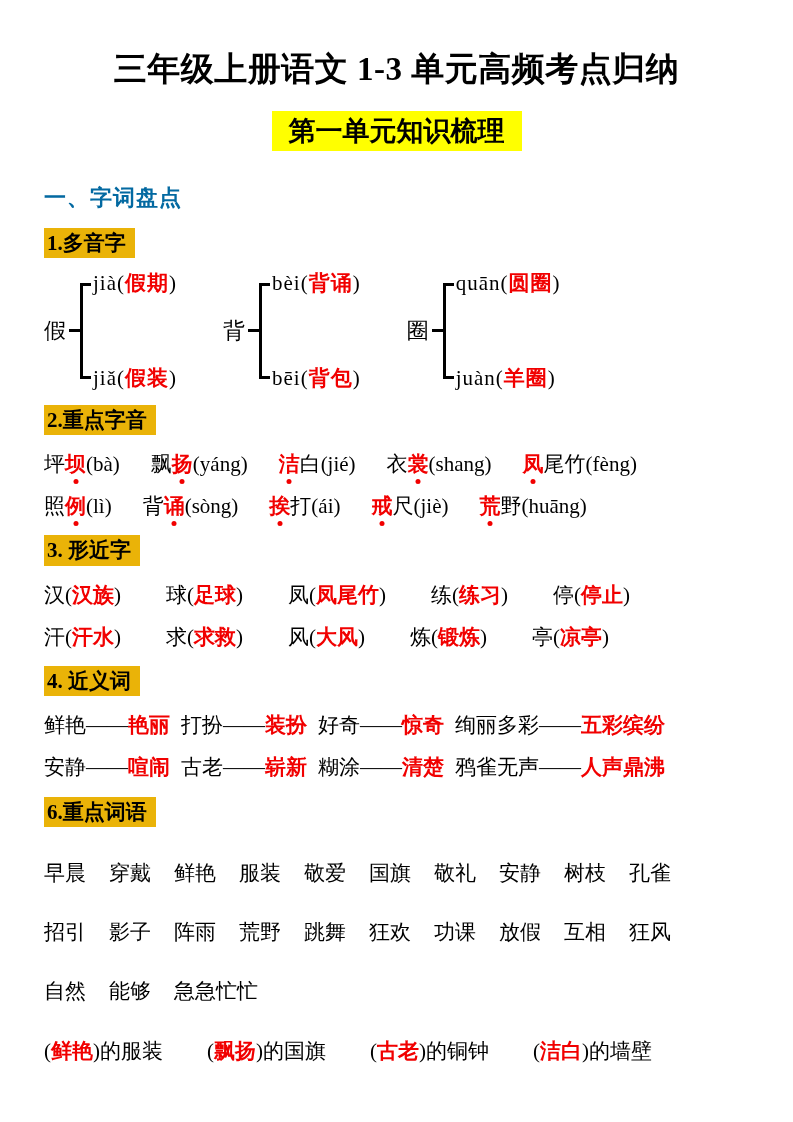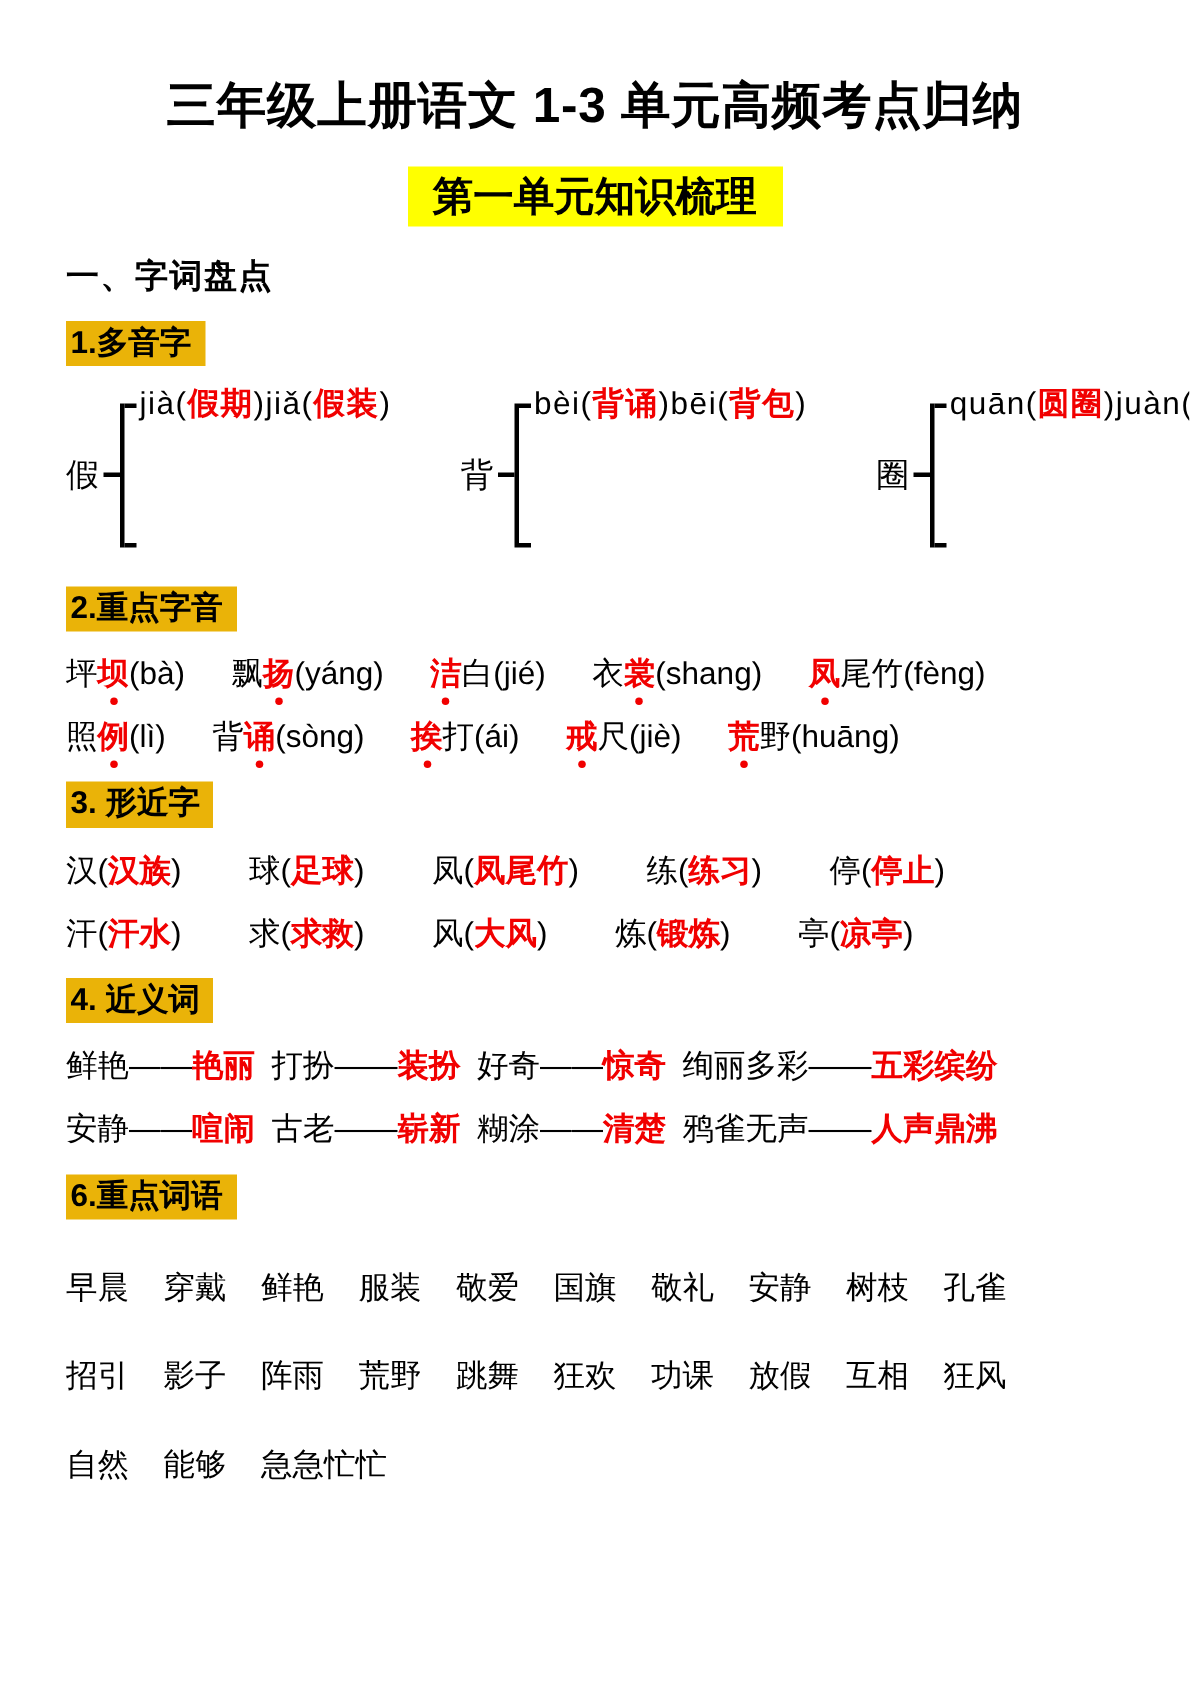--- a/index.html
+++ b/index.html
@@ -1,45 +1,45 @@
 <!DOCTYPE html>
 <html><head>
 <meta charset="utf-8">
 <style>
   html,body{margin:0;padding:0;background:#fff;}
   .page{
     width:793px;height:1122px;background:#ffffff;box-sizing:border-box;
     padding:50px 44px 0 44px;overflow:hidden;color:#000;
-    font-family:Liberation Sans, sans-serif;
+    font-family:Liberation Serif, serif;
   }
   .title{text-align:center;font-size:33px;font-weight:bold;line-height:1.2;letter-spacing:0.5px;}
   .subtitle-row{text-align:center;margin-top:21px;}
   .subtitle{display:inline-block;background:#ffff00;font-size:27px;font-weight:bold;padding:2px 17px;}
-  .part-heading{color:#000000;font-size:22px;font-weight:bold;margin-top:18px;letter-spacing:1px;}
+  .part-heading{color:#0369a1;font-size:22px;font-weight:bold;margin-top:32px;letter-spacing:1px;}
   .sec-head-row{margin-top:15px;}
   .sec-heading{display:inline-block;background:#eab308;font-size:21px;font-weight:bold;padding:3px 9px 3px 3px;line-height:1.15;}
   .red{color:#f10000;font-weight:bold;}
   .row{display:flex;font-size:21px;line-height:1.25;margin:16px 0;white-space:nowrap;}
   .row-pron{gap:31px;}
   .row-sim{gap:45px;}
   .row-pair{gap:11px;}
   .row-words{gap:23px;margin:33px 0;}
   .row-coll{gap:44px;}
   .dot{display:inline-block;position:relative;}
   .dot::after{content:"";position:absolute;left:50%;transform:translateX(-50%);bottom:-7px;width:5px;height:5px;border-radius:50%;background:#f10000;}
   
   .poly-row{display:flex;gap:46px;margin:14px 0 4px 0;font-size:21px;}
   .poly-group{display:flex;align-items:center;}
   .poly-base{font-size:22px;margin-right:3px;}
   .poly-conn{width:11px;height:3px;background:#000;flex:0 0 auto;}
   .poly-bracket{width:9px;height:96px;border-left:3px solid #000;position:relative;flex:0 0 auto;}
   .poly-bracket::before,.poly-bracket::after{content:"";position:absolute;left:0;width:8px;height:3px;background:#000;}
   .poly-bracket::before{top:0;}
   .poly-bracket::after{bottom:0;}
-  .poly-readings{display:flex;flex-direction:row;justify-content:space-between;height:118px;margin-left:1px;letter-spacing:1px;white-space:nowrap;}
+  .poly-readings{display:flex;flex-direction:column;justify-content:space-between;height:118px;margin-left:1px;letter-spacing:1px;white-space:nowrap;}
   .reading{line-height:1.1;}
 </style>
 </head>
 <body>
 
 <div class="page">
 
   <div class="title">三年级上册语文 1-3 单元高频考点归纳</div>
 
   <div class="subtitle-row">
@@ -172,14 +172,21 @@
       <span>互相</span>
       <span>狂风</span>
     </div>
   <div class="row row-words">
 
   <span>自然</span>
       <span>能够</span>
       <span>急急忙忙</span>
     </div>
 
+  <div class="row row-coll">
+
+  <span class="item"><span>(</span><span class="red">鲜艳</span><span>)的服装</span></span>
+      <span class="item"><span>(</span><span class="red">飘扬</span><span>)的国旗</span></span>
+      <span class="item"><span>(</span><span class="red">古老</span><span>)的铜钟</span></span>
+      <span class="item"><span>(</span><span class="red">洁白</span><span>)的墙壁</span></span>
+    </div>
 
 </div>
 
 </body></html>

